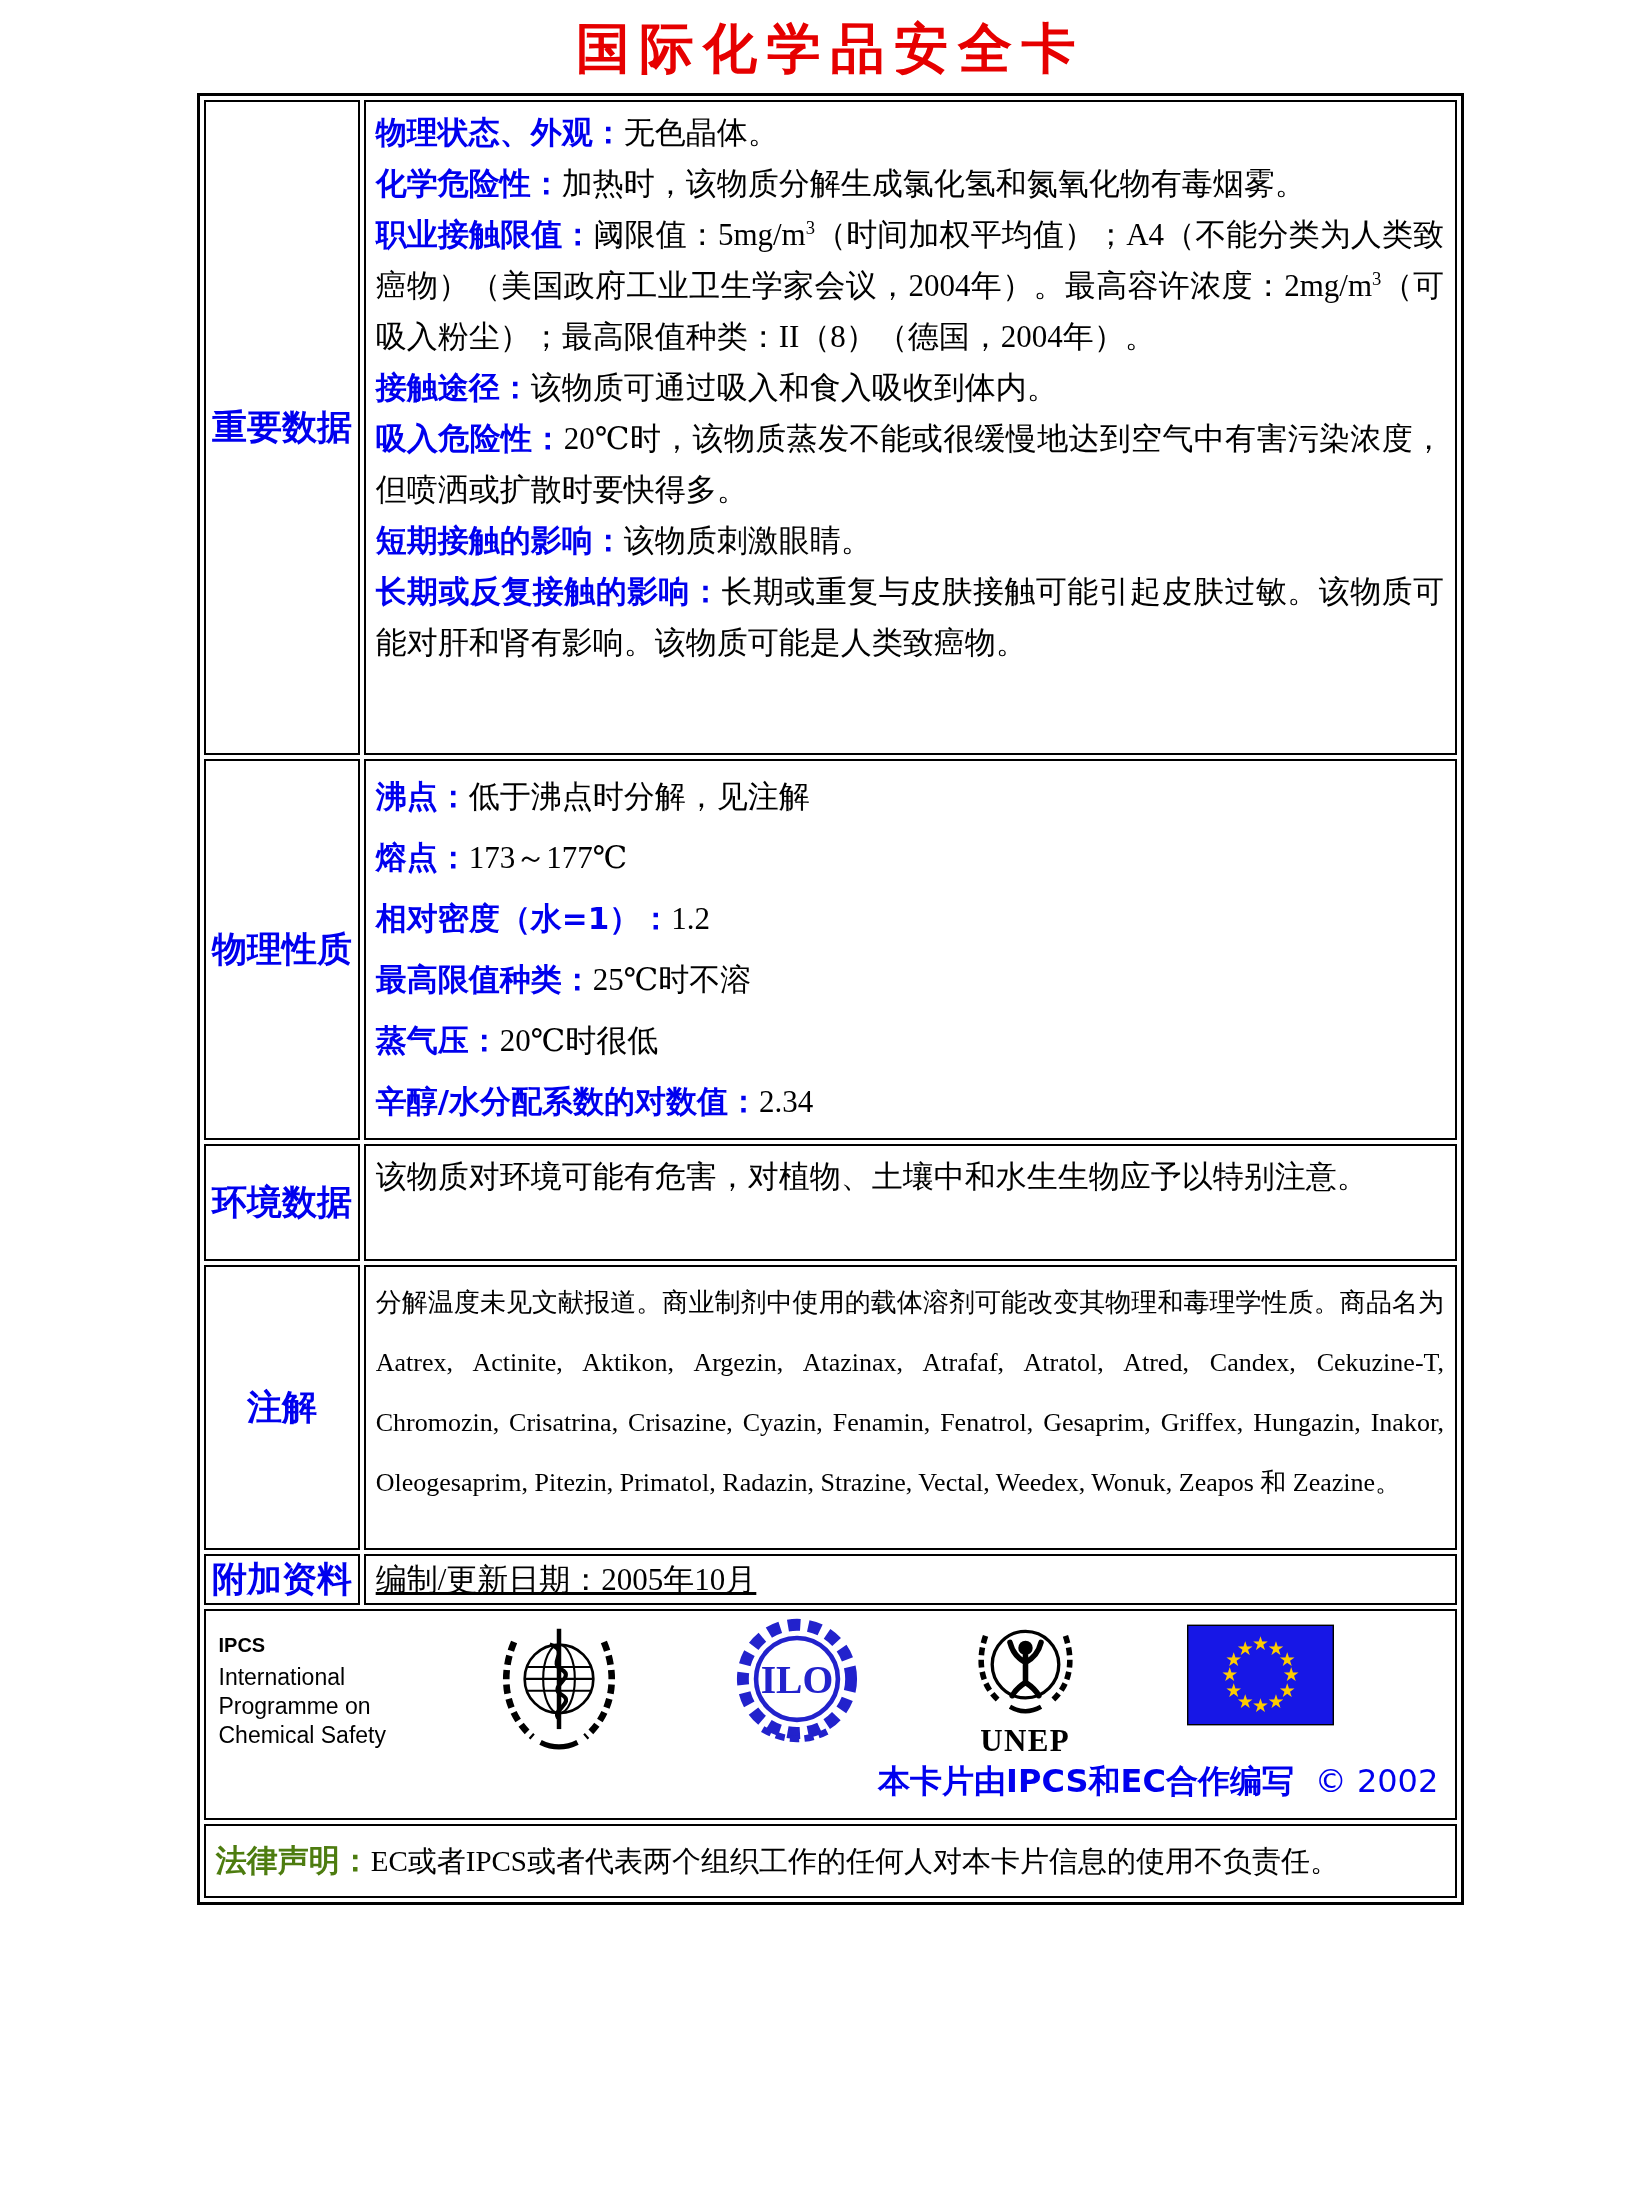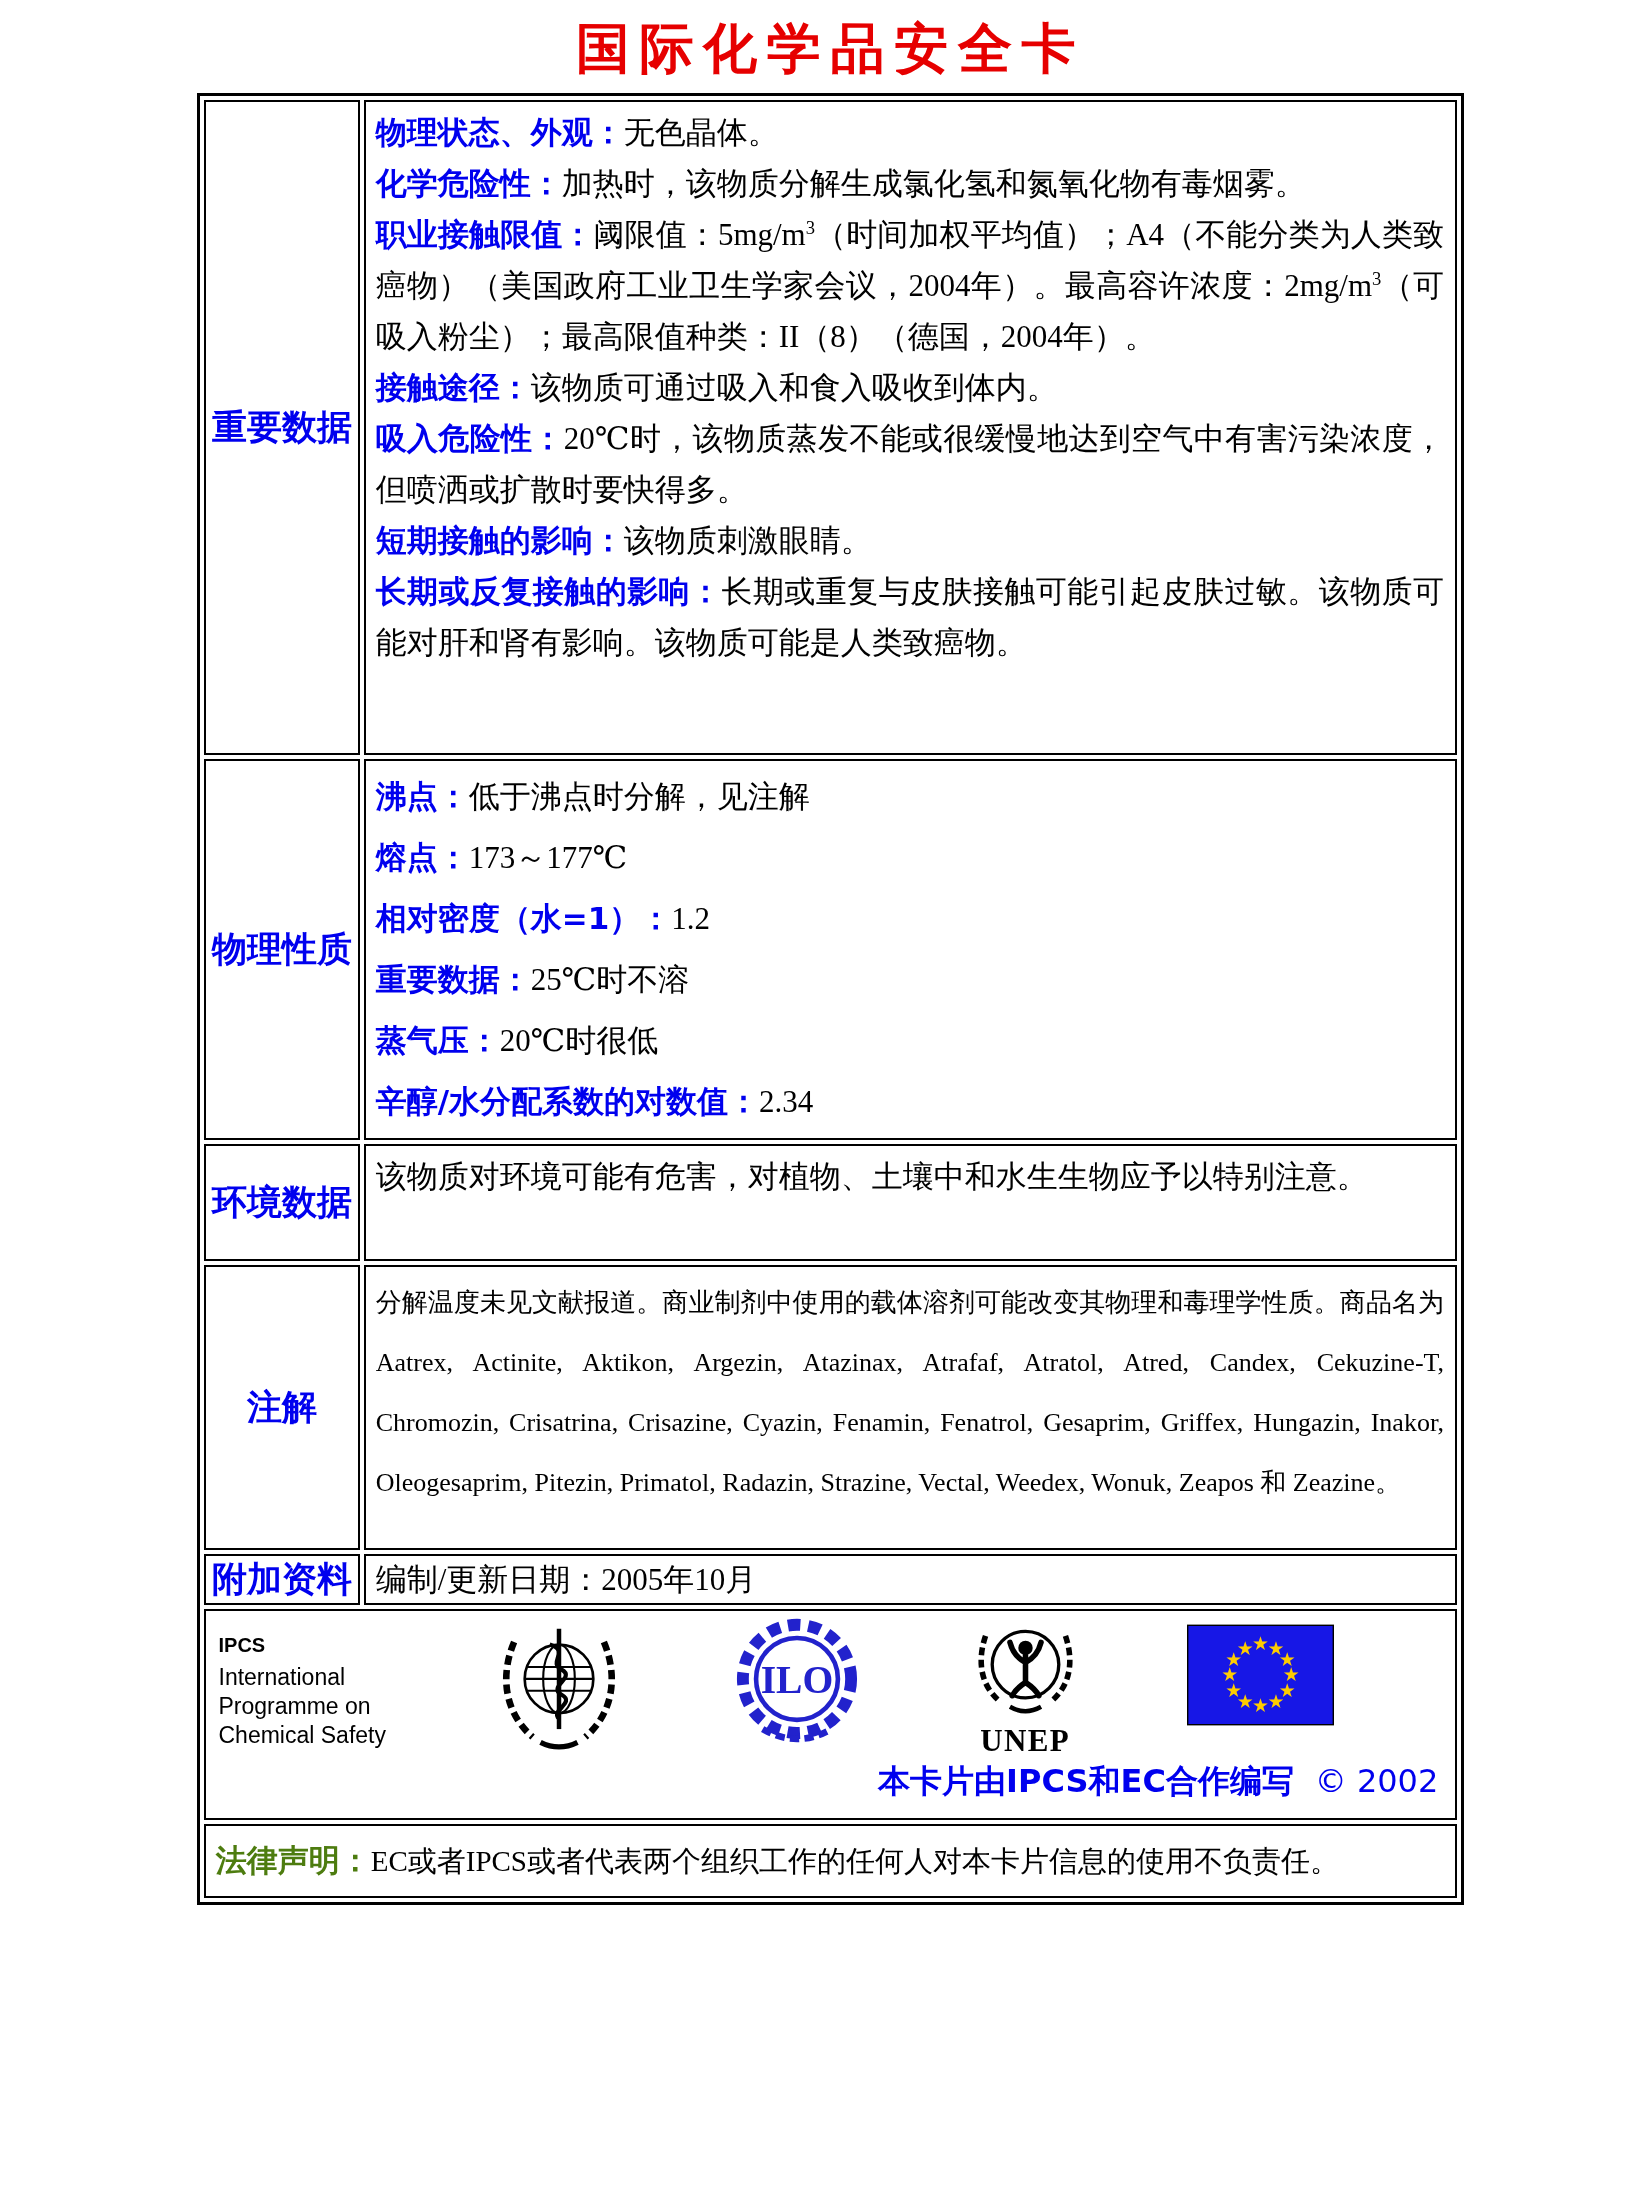--- a/index.html
+++ b/index.html
@@ -45,21 +45,21 @@
   .sec-physical .item { line-height:60px; text-align:left; }
   .sec-env .item, .sec-notes .item { text-align:justify; }
   .sec-notes .item { line-height:60px; font-size:26px; }
   .item sup { font-size:0.6em; line-height:0; }
 
   tr.r-important td { height:640px; }
   tr.r-physical  td { height:344px; }
   tr.r-env       td { height:102px; }
   tr.r-notes     td { height:270px; }
   tr.r-add       td { height:45px; }
-  tr.r-add td.content-cell { vertical-align:middle; padding-top:0; padding-bottom:0; }
+  tr.r-add td.content-cell { vertical-align:middle; padding-top:0; padding-bottom:0;text-decoration:underline; }
   tr.r-add .item { line-height:39px; }
 
   
   td.logos-cell { height:196px; vertical-align:top; padding:7px 16.7px 4.2px 12.5px; }
   .logos-flex { display:flex; align-items:flex-start; justify-content:space-between; padding-right:104px; }
   .ipcs-block { padding-top:9.7px; font-family:"Liberation Sans","DejaVu Sans",sans-serif; }
   .ipcs-acronym { font-size:20px; font-weight:bold; line-height:35px; }
   .ipcs-line { font-size:23px; line-height:29px; }
   .logo-svg { display:block; }
   .unep-block { text-align:center; }
@@ -106,21 +106,21 @@
         <p class="item"><span class="key">长期或反复接触的影响：</span><span><span>长期或重复与皮肤接触可能引起皮肤过敏。该物质可能对肝和肾有影响。该物质可能是人类致癌物。</span></span></p>
       </td>
     </tr>
 
     <tr class="r-physical">
       <td class="label-cell">物理性质</td>
       <td class="content-cell sec-physical">
         <p class="item"><span class="key">沸点：</span><span><span>低于沸点时分解，见注解</span></span></p>
         <p class="item"><span class="key">熔点：</span><span><span>173～177℃</span></span></p>
         <p class="item"><span class="key">相对密度（水=1）：</span><span><span>1.2</span></span></p>
-        <p class="item"><span class="key">重要数据：</span><span><span>25℃时不溶</span></span></p>
+        <p class="item"><span class="key">最高限值种类：</span><span><span>25℃时不溶</span></span></p>
         <p class="item"><span class="key">蒸气压：</span><span><span>20℃时很低</span></span></p>
         <p class="item"><span class="key">辛醇/水分配系数的对数值：</span><span><span>2.34</span></span></p>
       </td>
     </tr>
 
     <tr class="r-env">
       <td class="label-cell">环境数据</td>
       <td class="content-cell sec-env">
         <p class="item">该物质对环境可能有危害，对植物、土壤中和水生生物应予以特别注意。</p>
       </td>

